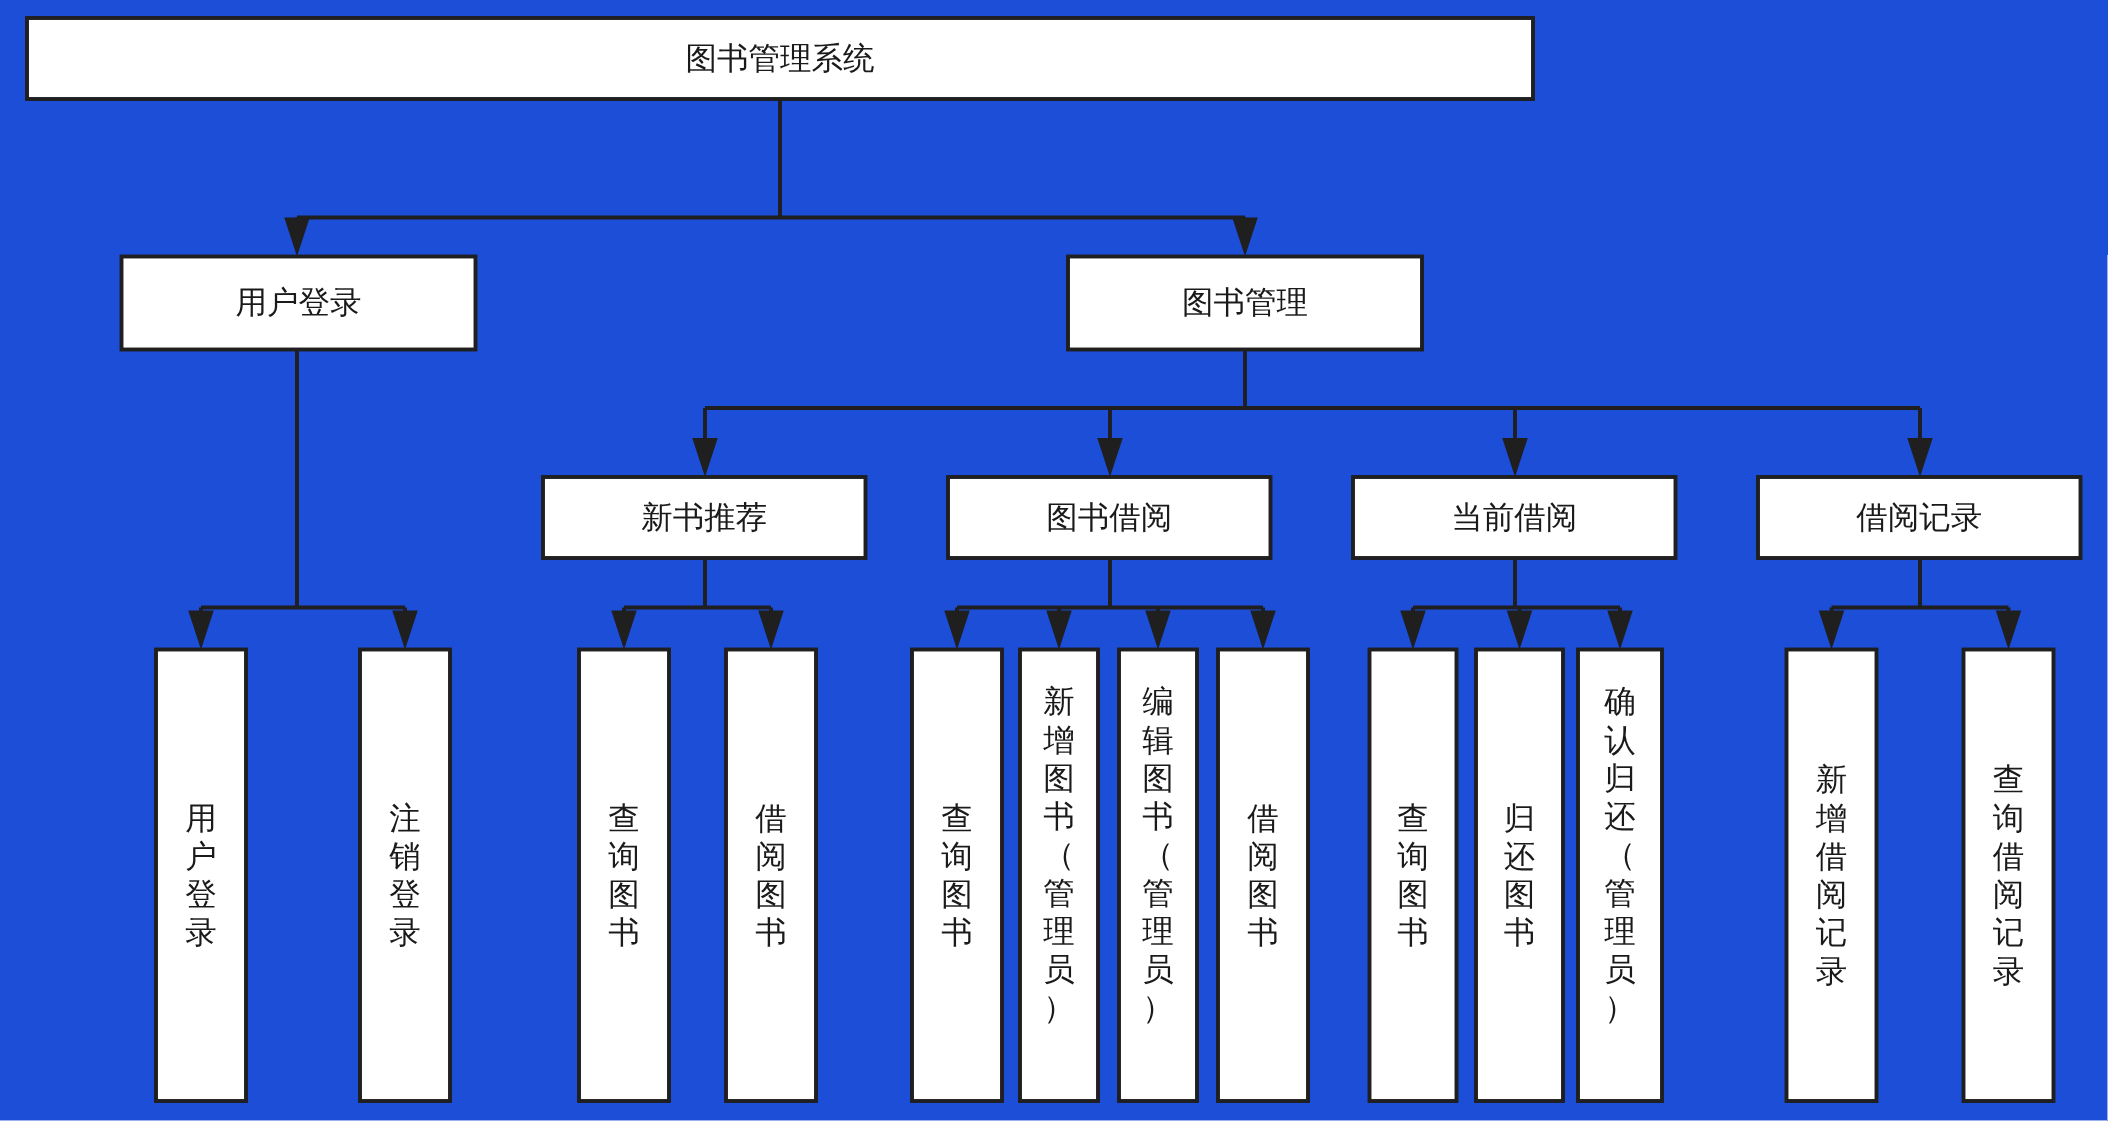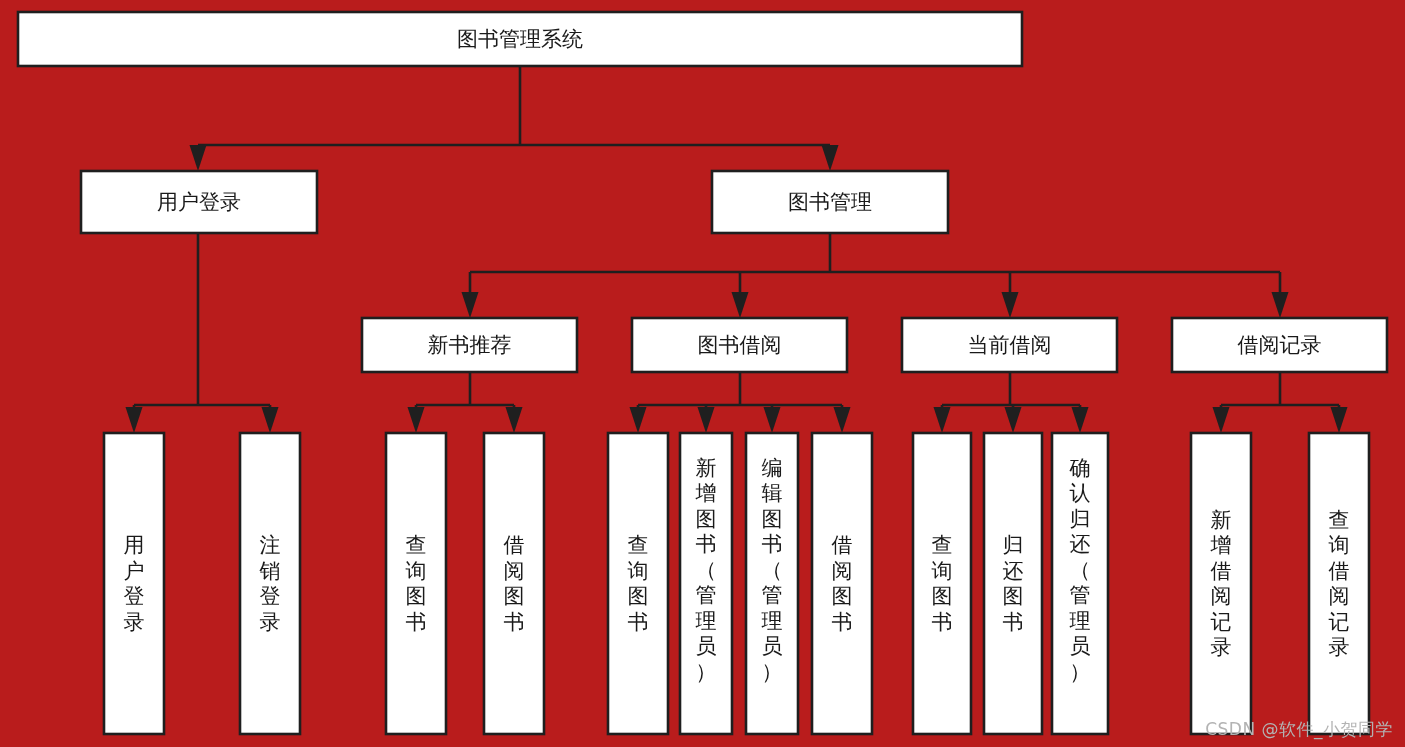--- a/index.html
+++ b/index.html
@@ -11,21 +11,21 @@
   body {
     font-family: "DejaVu Sans", "Liberation Sans", sans-serif;
     width: 1405px;
     height: 747px;
     overflow: hidden;
   }
   #diagram-root {
     position: relative;
     width: 1405px;
     height: 747px;
-    background: #b91c1c;
+    background: #1d4ed8;
   }
   svg#flowchart {
     position: absolute;
     left: 0;
     top: 0;
     width: 1405px;
     height: 747px;
     display: block;
   }
   .node-box {
@@ -219,14 +219,13 @@
         <g>
           <rect x="1191" y="433" width="60" height="301" class="node-box"></rect>
           <text x="1221" class="node-label-v"><tspan x="1221" y="526.89">新</tspan><tspan x="1221" y="552.39">增</tspan><tspan x="1221" y="577.89">借</tspan><tspan x="1221" y="603.39">阅</tspan><tspan x="1221" y="628.89">记</tspan><tspan x="1221" y="654.39">录</tspan></text>
         </g>
         <g>
           <rect x="1309" y="433" width="60" height="301" class="node-box"></rect>
           <text x="1339" class="node-label-v"><tspan x="1339" y="526.89">查</tspan><tspan x="1339" y="552.39">询</tspan><tspan x="1339" y="577.89">借</tspan><tspan x="1339" y="603.39">阅</tspan><tspan x="1339" y="628.89">记</tspan><tspan x="1339" y="654.39">录</tspan></text>
         </g>
       </g>
   </svg>
-  <div class="watermark">CSDN @软件_小贺同学</div>
 </div>
 
 </body></html>

